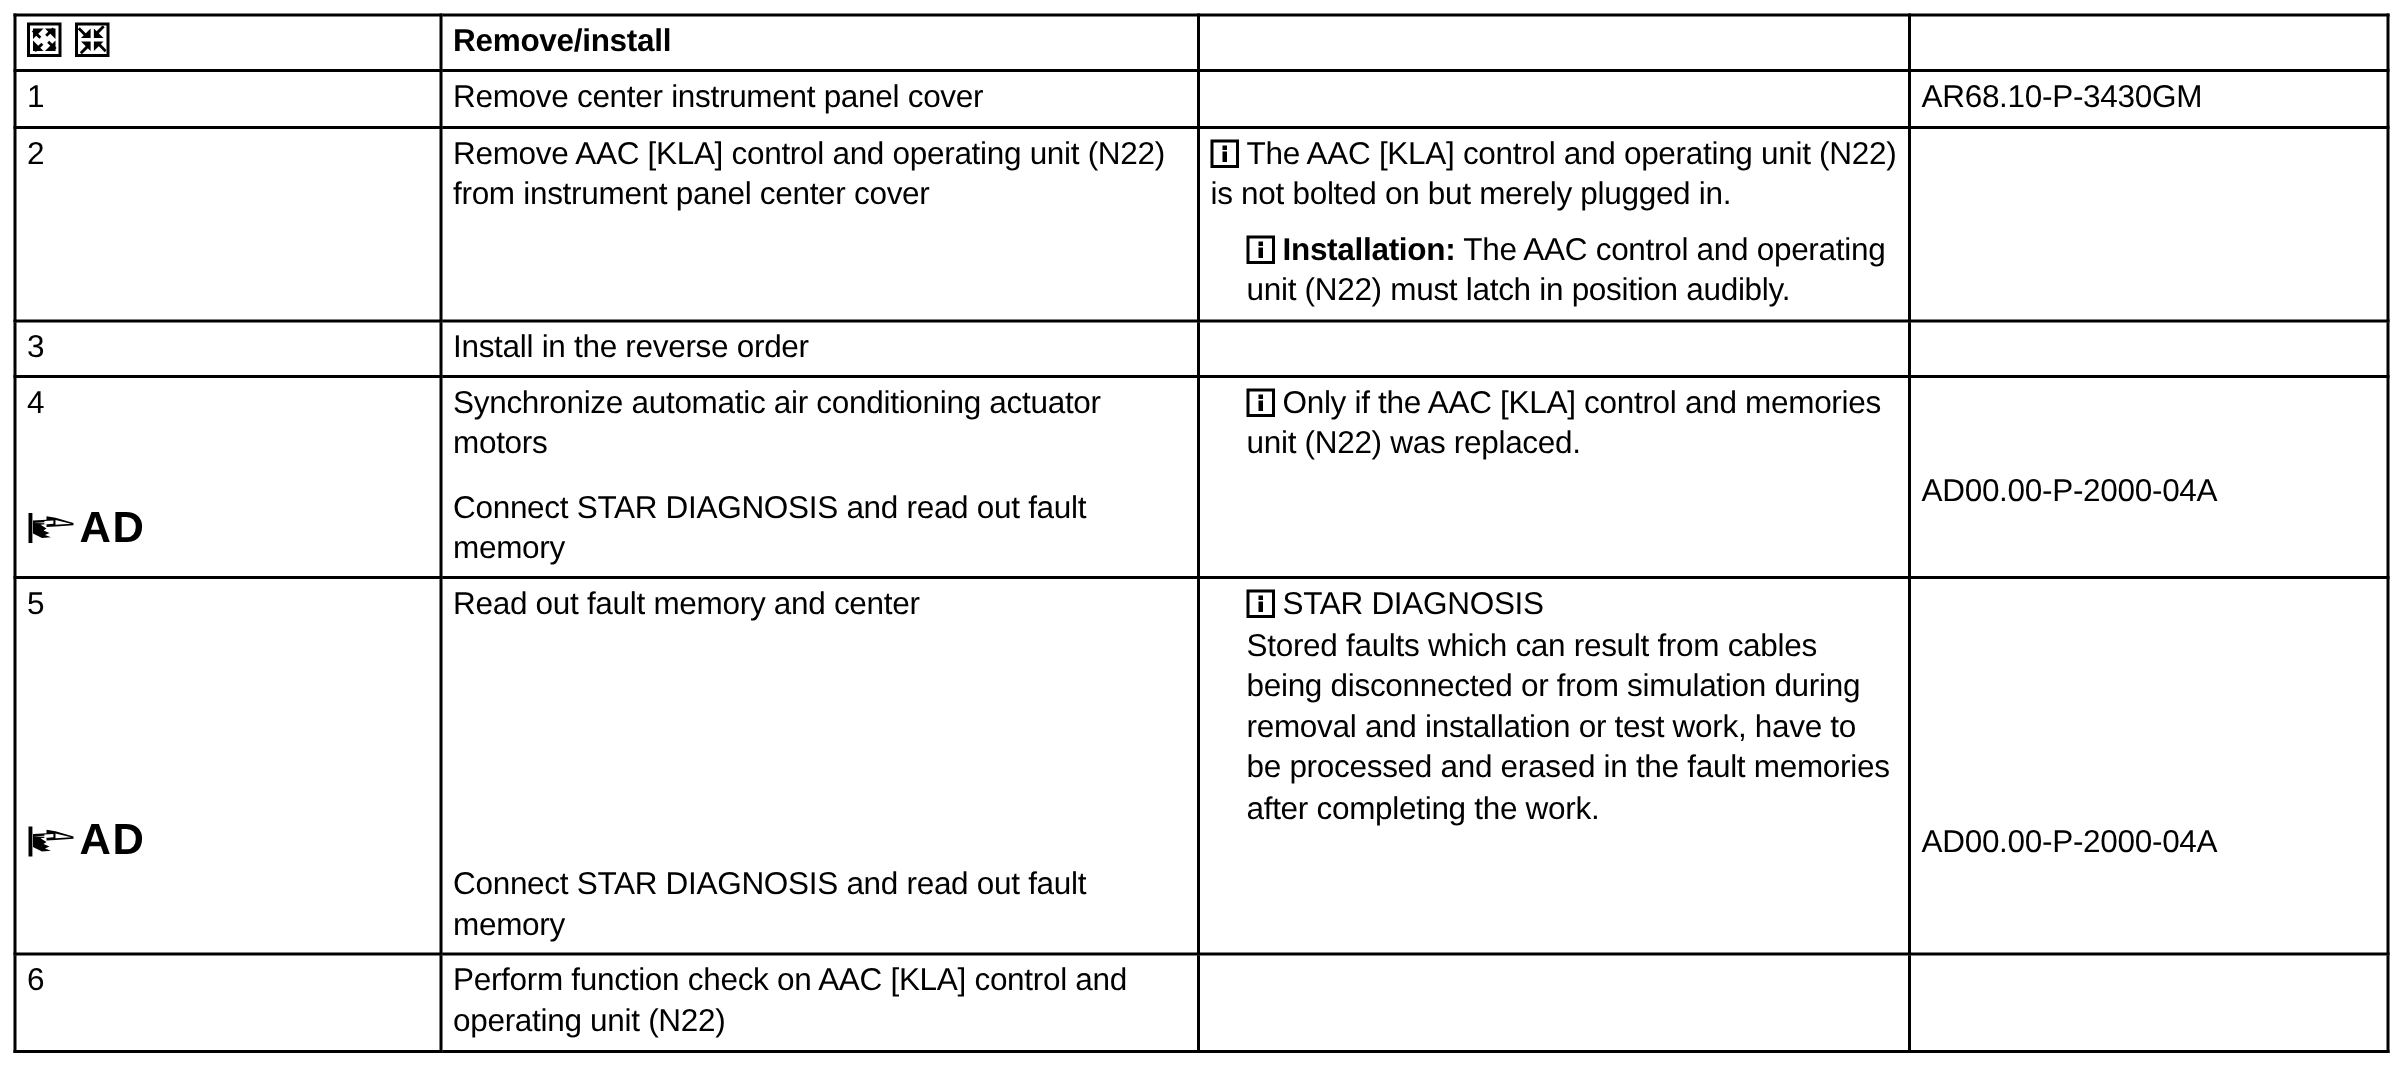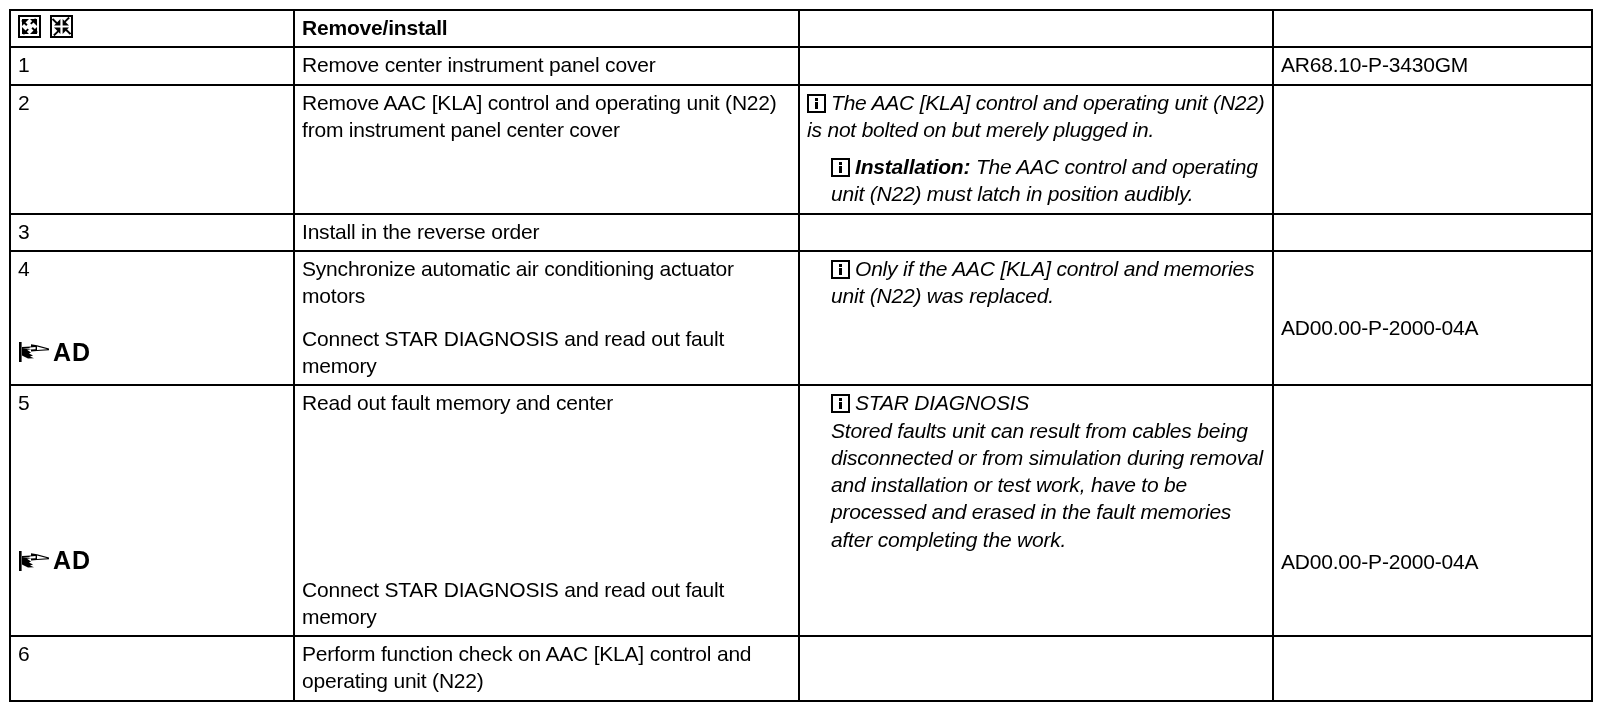--- a/index.html
+++ b/index.html
@@ -98,21 +98,20 @@
     position: absolute;
     left: 6px;
     top: 6px;
     width: 3px;
     height: 7px;
     background: #000000;
   }
 
   .note-block {
     margin: 0 0 10px 0;
-    font-style: italic;
   }
   .note-block:last-child { margin-bottom: 0; margin-left: 24px; }
   .note-block .note-text { }
   .bold { font-weight: bold; }
 
   
   .ad-marker {
     display: flex;
     align-items: center;
     gap: 1px;
@@ -120,21 +119,21 @@
     height: 28px;
   }
   .hand-icon {
     width: 34px;
     height: 24px;
     flex: 0 0 auto;
   }
   .hand-icon svg { display:block; width:100%; height:100%; }
   .ad-label {
     font-weight: bold;
-    font-size: 25px;
+    font-size: 29px;
     letter-spacing: 1px;
   }
 
   .stack-gap-lg { margin-top: 30px; }
   .para { margin: 0; }
   .para + .para { margin-top: 15px; }
 </style>
 </head>
 <body>
 
@@ -289,21 +288,21 @@
             <span class="ad-label">AD</span>
           </div>
         </td>
         <td>
           <p class="para">Read out fault memory and center</p>
           <p class="para" style="margin-top:159px">Connect STAR DIAGNOSIS and read out fault memory</p>
         </td>
         <td>
           <div class="note-block">
             <span class="info-icon"></span><span class="note-text">STAR DIAGNOSIS</span>
-            <div>Stored faults unit can result from cables being disconnected or from simulation during removal and installation or test work, have to be processed and erased in the fault memories after completing the work.</div>
+            <div>Stored faults which can result from cables being disconnected or from simulation during removal and installation or test work, have to be processed and erased in the fault memories after completing the work.</div>
           </div>
         </td>
         <td>
           <div style="margin-top:159px">
             <span>AD00.00-P-2000-04A</span>
           </div>
         </td>
       </tr>
 
       <tr>

